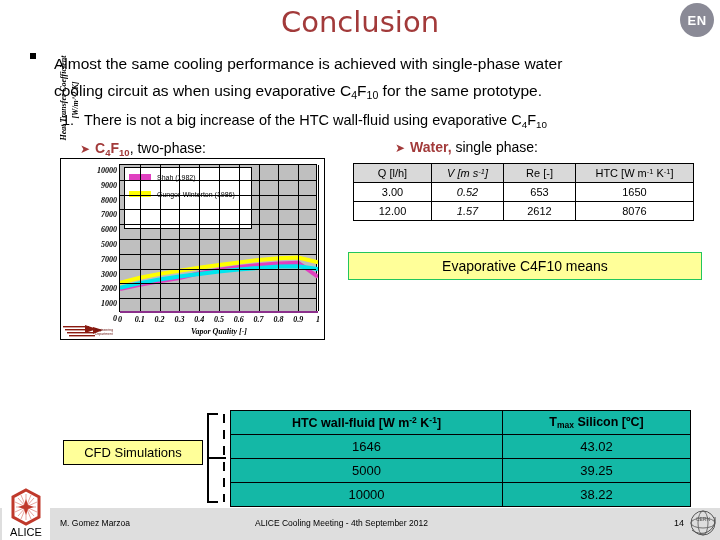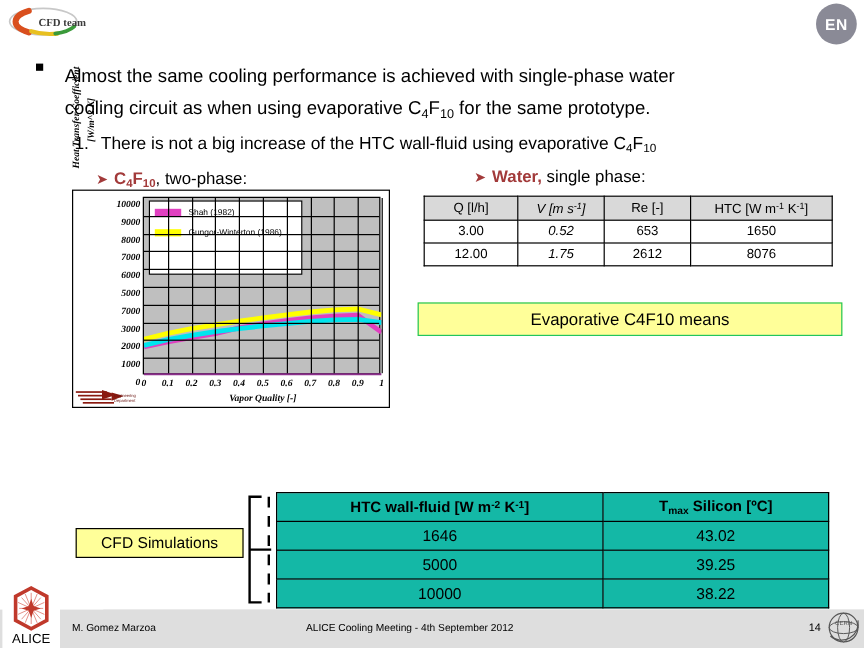--- a/index.html
+++ b/index.html
@@ -216,32 +216,24 @@
   .footer-center { position:absolute; left:255px; top:10px; font-size:8.5px; }
   .footer-page { position:absolute; right:36px; top:10px; font-size:9px; }
   .alice-logo { position:absolute; left:2px; bottom:0px; width:48px; height:52px; background:#fff; }
   .cern-logo { position:absolute; right:2px; bottom:2px; width:30px; height:30px; }
 </style>
 </head>
 <body>
 
 <div class="slide">
 
-  <div class="cfd-logo">
-    <svg width="96" height="30" viewBox="0 0 96 30">
-      <ellipse cx="30" cy="14" rx="28" ry="11" fill="none" stroke="#c8c8c8" stroke-width="1.4"></ellipse>
-      <path d="M 18 5 A 26 11 0 0 0 18 23" fill="none" stroke="#d94f1e" stroke-width="5" stroke-linecap="round"></path>
-      <path d="M 20 22 A 26 11 0 0 0 42 24" fill="none" stroke="#e8c020" stroke-width="3.5" stroke-linecap="round"></path>
-      <path d="M 40 24 A 26 11 0 0 0 56 18" fill="none" stroke="#3a9a3a" stroke-width="3" stroke-linecap="round"></path>
-      <text x="26" y="18" font-family="Liberation Serif, serif" font-size="9" font-weight="bold" fill="#3b3b3b">CFD team</text>
-    </svg>
-  </div>
 
   <div class="en-badge">EN</div>
 
+  <div class="slide-title">Conclusion</div>
 
   <div class="b1">
     <span class="bullet"></span>
     <span class="txt">Almost the same cooling performance is achieved with single-phase water</span>
     <span class="l2"><span>cooling circuit as when using evaporative C</span><sub>4</sub><span>F</span><sub>10</sub><span> for the same prototype.</span></span>
   </div>
 
   <div class="n1">
     <span class="num">1.</span><span>There is not a big increase of the HTC wall-fluid using evaporative C</span><sub>4</sub><span>F</span><sub>10</sub>
   </div>
@@ -351,21 +343,21 @@
     </thead>
     <tbody id="water-body">
         <tr>
           <td>3.00</td>
           <td>0.52</td>
           <td>653</td>
           <td>1650</td>
         </tr>
         <tr>
           <td>12.00</td>
-          <td>1.75</td>
+          <td>1.57</td>
           <td>2612</td>
           <td>8076</td>
         </tr>
       </tbody>
   </table>
 
   <div class="yellow-box">
     <span>Evaporative C4F10 means</span>
   </div>
 

